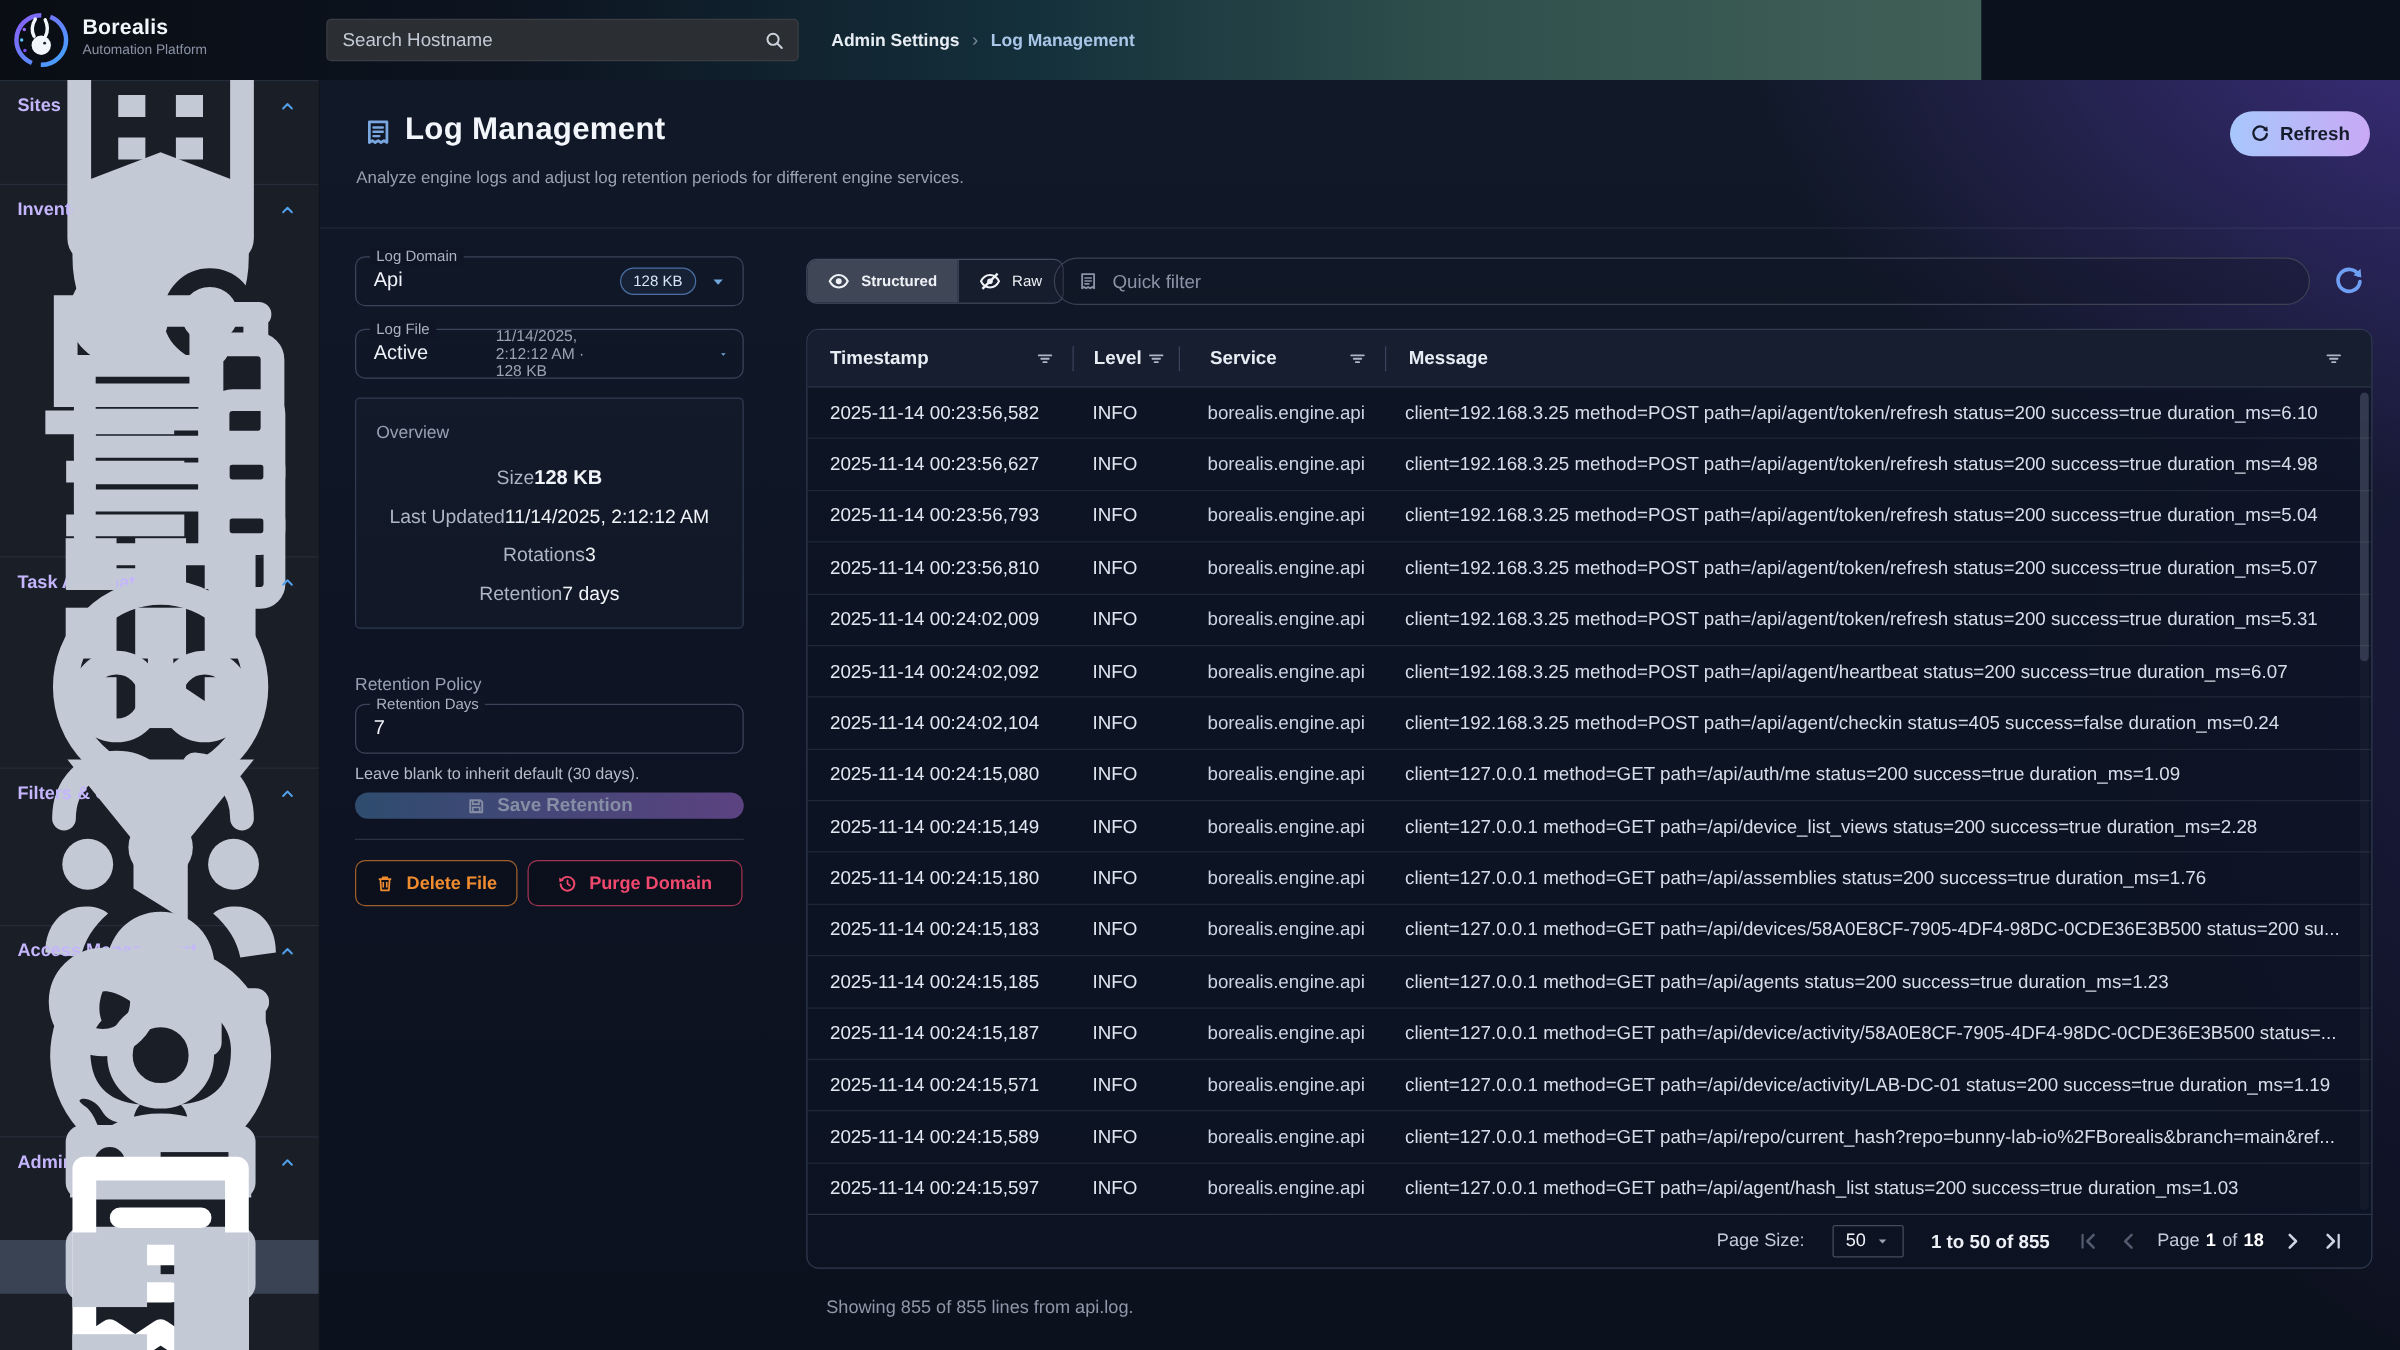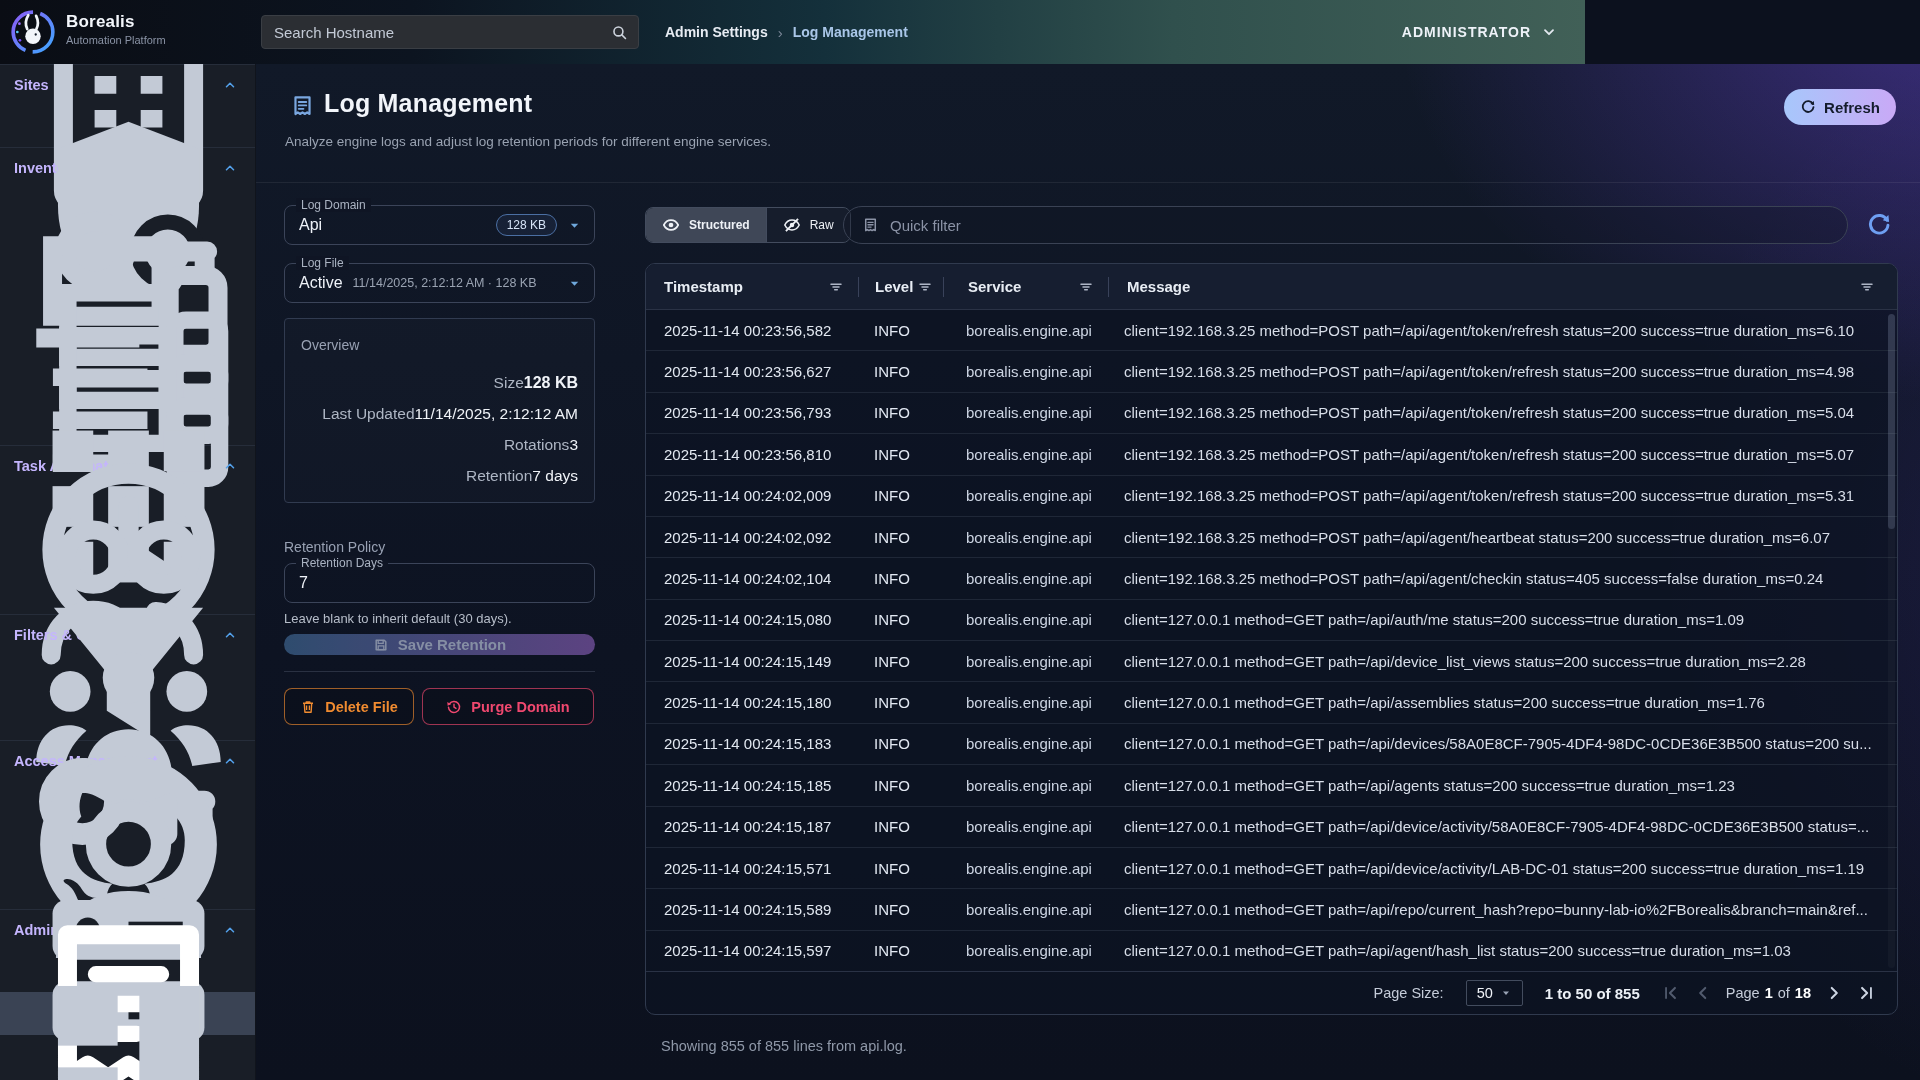--- a/index.html
+++ b/index.html
@@ -62,25 +62,25 @@
   .left-panel { position:absolute; left:28px; top:141px; width:311px; }
   .fieldset { position:relative; border:1px solid #3b4459; border-radius:8px; height:40px;
     display:flex; align-items:center; padding:0 12px 0 14px; cursor:pointer; }
   .legend { position:absolute; top:-8px; left:11px; font-size:12px; color:#aab3c2; background:#0f1524; padding:0 5px; }
   .fs-value { font-size:16px; color:#eef2f8; }
   .fs-meta { font-size:12.5px; color:#9aa3b2; margin-left:10px; }
   .fs-spacer { flex:1; }
   .badge { border:1px solid #4b6fa3; color:#d6e4f7; background:rgba(70,110,170,.12);
     border-radius:11px; font-size:12px; padding:3px 10px; margin-right:10px; }
   .caret { width:15px; height:15px; color:#6fa8dc; }
-  .field2 { margin-top:18px; }
+  .field2 { margin-top:18px;gap:44px; }
   .overview-card { margin-top:15px; height:185px; border:1px solid #313b50; border-radius:4px;
     background:rgba(255,255,255,.015); padding:18px 16px 0 16px; }
   .ov-title { font-size:14px; color:#98a1b3; margin-bottom:14px; }
-  .ov-row { display:flex; justify-content:flex-end; align-items:center; height:31px; }
+  .ov-row { display:flex; justify-content:center; align-items:center; height:31px; }
   .ov-label { font-size:15.5px; color:#aeb6c4; }
   .ov-val { font-size:15.5px; color:#f0f3f8; }
   .ov-row[data-strong="true"] .ov-val { font-weight:bold; font-size:16px; }
   .ret-label { margin-top:36px; font-size:14px; color:#98a1b3; }
   .ret-field { margin-top:8px; cursor:text; }
   .ret-field input { background:transparent; border:none; outline:none; color:#eef2f8;
     font-size:16px; font-family:inherit; width:100%; }
   .ret-help { margin-top:8px; font-size:13px; color:#b6bdc9; }
   .save-btn { margin-top:8px; width:100%; height:21px; border:none; border-radius:19px;
     background:linear-gradient(90deg,#35567c,#6a4b92); opacity:.85;
@@ -189,28 +189,20 @@
           <circle cx="7" cy="7" r="4.2" fill="none" stroke="currentColor" stroke-width="1.5"></circle>
           <line x1="10.2" y1="10.2" x2="13.6" y2="13.6" stroke="currentColor" stroke-width="1.5" stroke-linecap="round"></line>
         </svg>
       </span>
   </div>
   <div class="crumbs">
     <span class="crumb-parent">Admin Settings</span>
     <span class="crumb-sep">›</span>
     <span class="crumb-current">Log Management</span>
   </div>
-  <div class="usermenu">
-    <span class="usermenu-label">ADMINISTRATOR</span>
-    <span class="ic">
-        <svg viewBox="0 0 16 16">
-          <polyline points="4,6.2 8,10.2 12,6.2" fill="none" stroke="currentColor" stroke-width="1.8" stroke-linecap="round" stroke-linejoin="round"></polyline>
-        </svg>
-      </span>
-  </div>
 </div>
 
 <div class="sidebar">
   <div class="nav-row" data-type="header">
 
       <span class="nav-label">Sites</span>
       <span class="nav-chevron ic">
         <svg viewBox="0 0 16 16">
           <polyline points="4,10 8,6 12,10" fill="none" stroke="currentColor" stroke-width="1.8" stroke-linecap="round" stroke-linejoin="round"></polyline>
         </svg>

